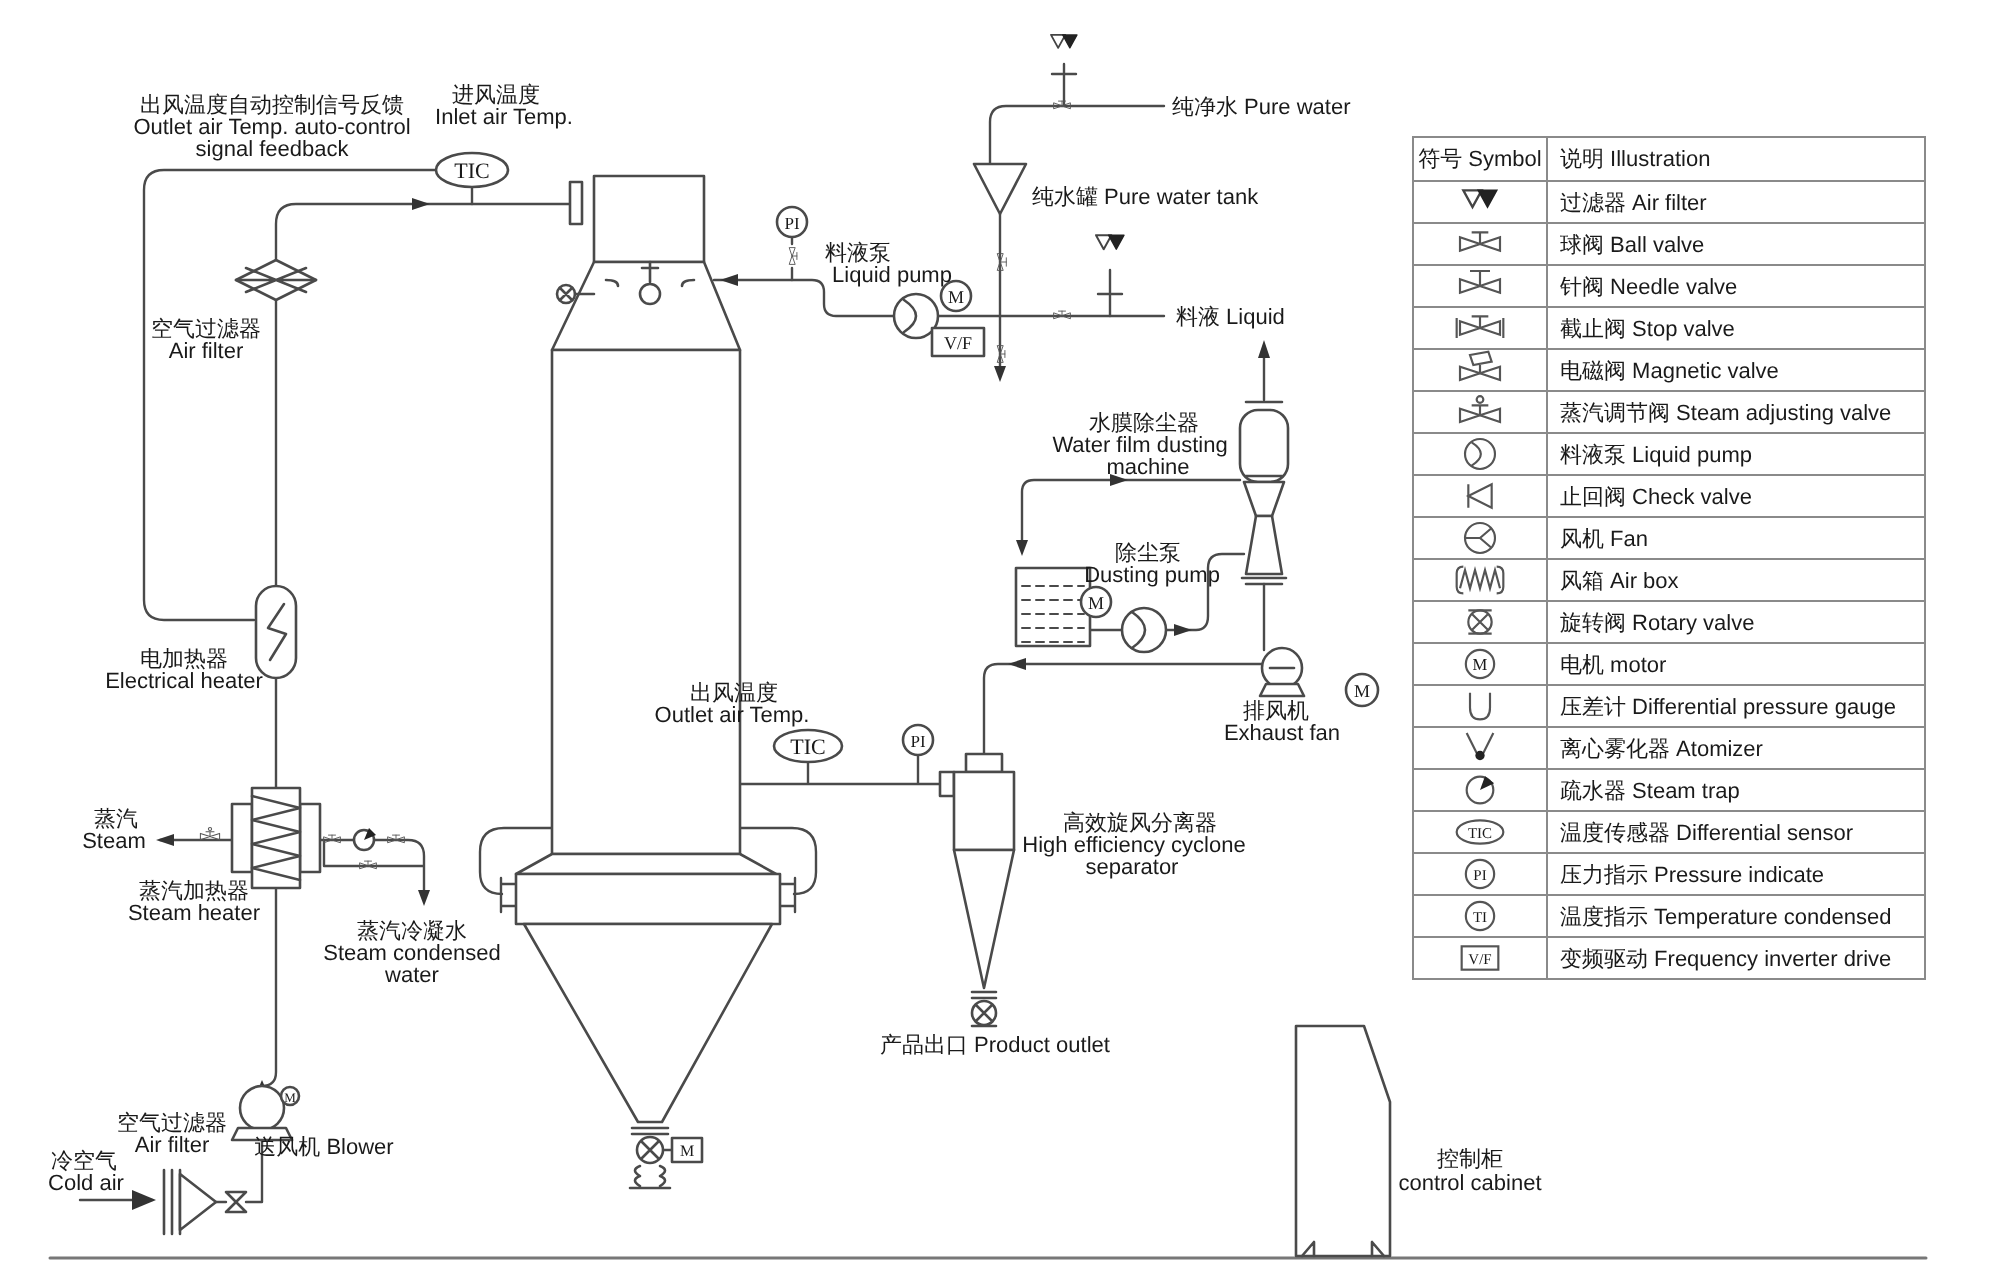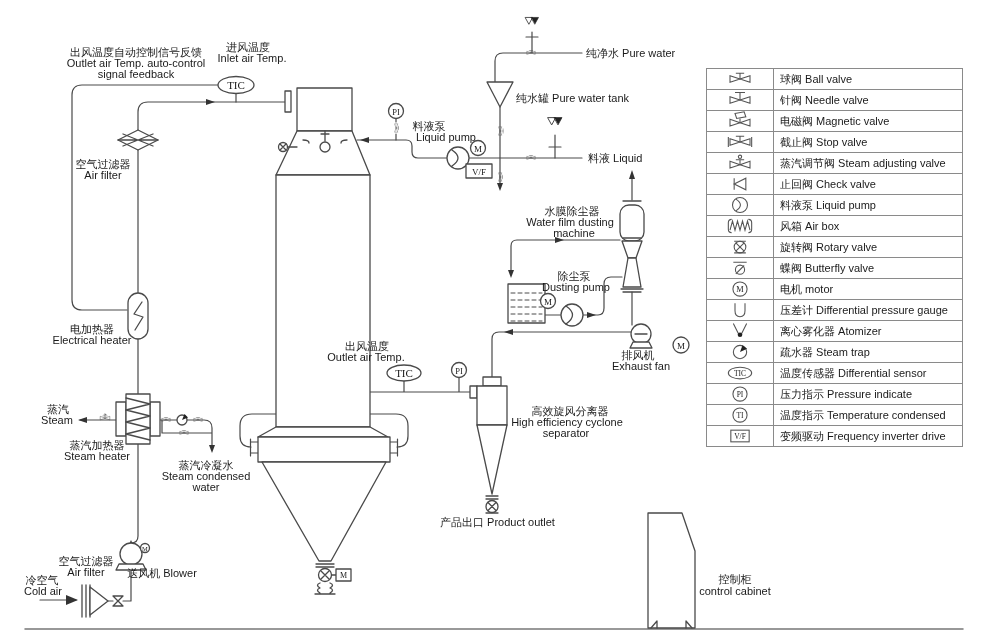--- a/index.html
+++ b/index.html
@@ -327,79 +327,89 @@
     <text x="566" y="437">separator</text>
     <text x="440" y="526" text-anchor="start">产品出口 Product outlet</text>
     <text x="735" y="583">控制柜</text>
     <text x="735" y="595">control cabinet</text>
   </g>
 </svg>
 
 <div class="legend">
   <table>
     <tbody>
+          <tr>
+      <th class="sym">符号 Symbol</th>
+      <th>说明 Illustration</th>
+    </tr>
+    <tr>
+            <td class="sym"><svg width="40" height="20" viewBox="0 0 40 24">
+                <use href="#sym-filter"></use>
+              </svg></td>
+            <td>过滤器 Air filter</td>
+          </tr>
     <tr>
             <td class="sym"><svg width="40" height="20" viewBox="0 0 40 24">
                 <use href="#sym-ball"></use>
               </svg></td>
             <td>球阀 Ball valve</td>
           </tr>
     <tr>
             <td class="sym"><svg width="40" height="20" viewBox="0 0 40 24">
                 <use href="#sym-needle"></use>
               </svg></td>
             <td>针阀 Needle valve</td>
           </tr>
     <tr>
             <td class="sym"><svg width="40" height="20" viewBox="0 0 40 24">
+                <use href="#sym-stop"></use>
+              </svg></td>
+            <td>截止阀 Stop valve</td>
+          </tr>
+    <tr>
+            <td class="sym"><svg width="40" height="20" viewBox="0 0 40 24">
                 <use href="#sym-magnetic"></use>
               </svg></td>
             <td>电磁阀 Magnetic valve</td>
           </tr>
     <tr>
             <td class="sym"><svg width="40" height="20" viewBox="0 0 40 24">
-                <use href="#sym-stop"></use>
-              </svg></td>
-            <td>截止阀 Stop valve</td>
-          </tr>
-    <tr>
-            <td class="sym"><svg width="40" height="20" viewBox="0 0 40 24">
                 <use href="#sym-steamadj"></use>
               </svg></td>
             <td>蒸汽调节阀 Steam adjusting valve</td>
           </tr>
     <tr>
             <td class="sym"><svg width="40" height="20" viewBox="0 0 40 24">
+                <use href="#sym-pump"></use>
+              </svg></td>
+            <td>料液泵 Liquid pump</td>
+          </tr>
+    <tr>
+            <td class="sym"><svg width="40" height="20" viewBox="0 0 40 24">
                 <use href="#sym-check"></use>
               </svg></td>
             <td>止回阀 Check valve</td>
           </tr>
     <tr>
             <td class="sym"><svg width="40" height="20" viewBox="0 0 40 24">
-                <use href="#sym-pump"></use>
-              </svg></td>
-            <td>料液泵 Liquid pump</td>
+                <use href="#sym-fan"></use>
+              </svg></td>
+            <td>风机 Fan</td>
           </tr>
     <tr>
             <td class="sym"><svg width="40" height="20" viewBox="0 0 40 24">
                 <use href="#sym-airbox"></use>
               </svg></td>
             <td>风箱 Air box</td>
           </tr>
     <tr>
             <td class="sym"><svg width="40" height="20" viewBox="0 0 40 24">
                 <use href="#sym-rotary"></use>
               </svg></td>
             <td>旋转阀 Rotary valve</td>
-          </tr>
-    <tr>
-            <td class="sym"><svg width="40" height="20" viewBox="0 0 40 24">
-                <use href="#sym-butterfly"></use>
-              </svg></td>
-            <td>蝶阀 Butterfly valve</td>
           </tr>
     <tr>
             <td class="sym"><svg width="40" height="20" viewBox="0 0 40 24">
                 <circle cx="20" cy="12" r="8.5" class="icn"></circle>
                 <text x="20" y="15.5" font-size="10" text-anchor="middle" class="inst" fill="#1a1a1a" stroke="none">M</text>
               </svg></td>
             <td>电机 motor</td>
           </tr>
     <tr>
             <td class="sym"><svg width="40" height="20" viewBox="0 0 40 24">

